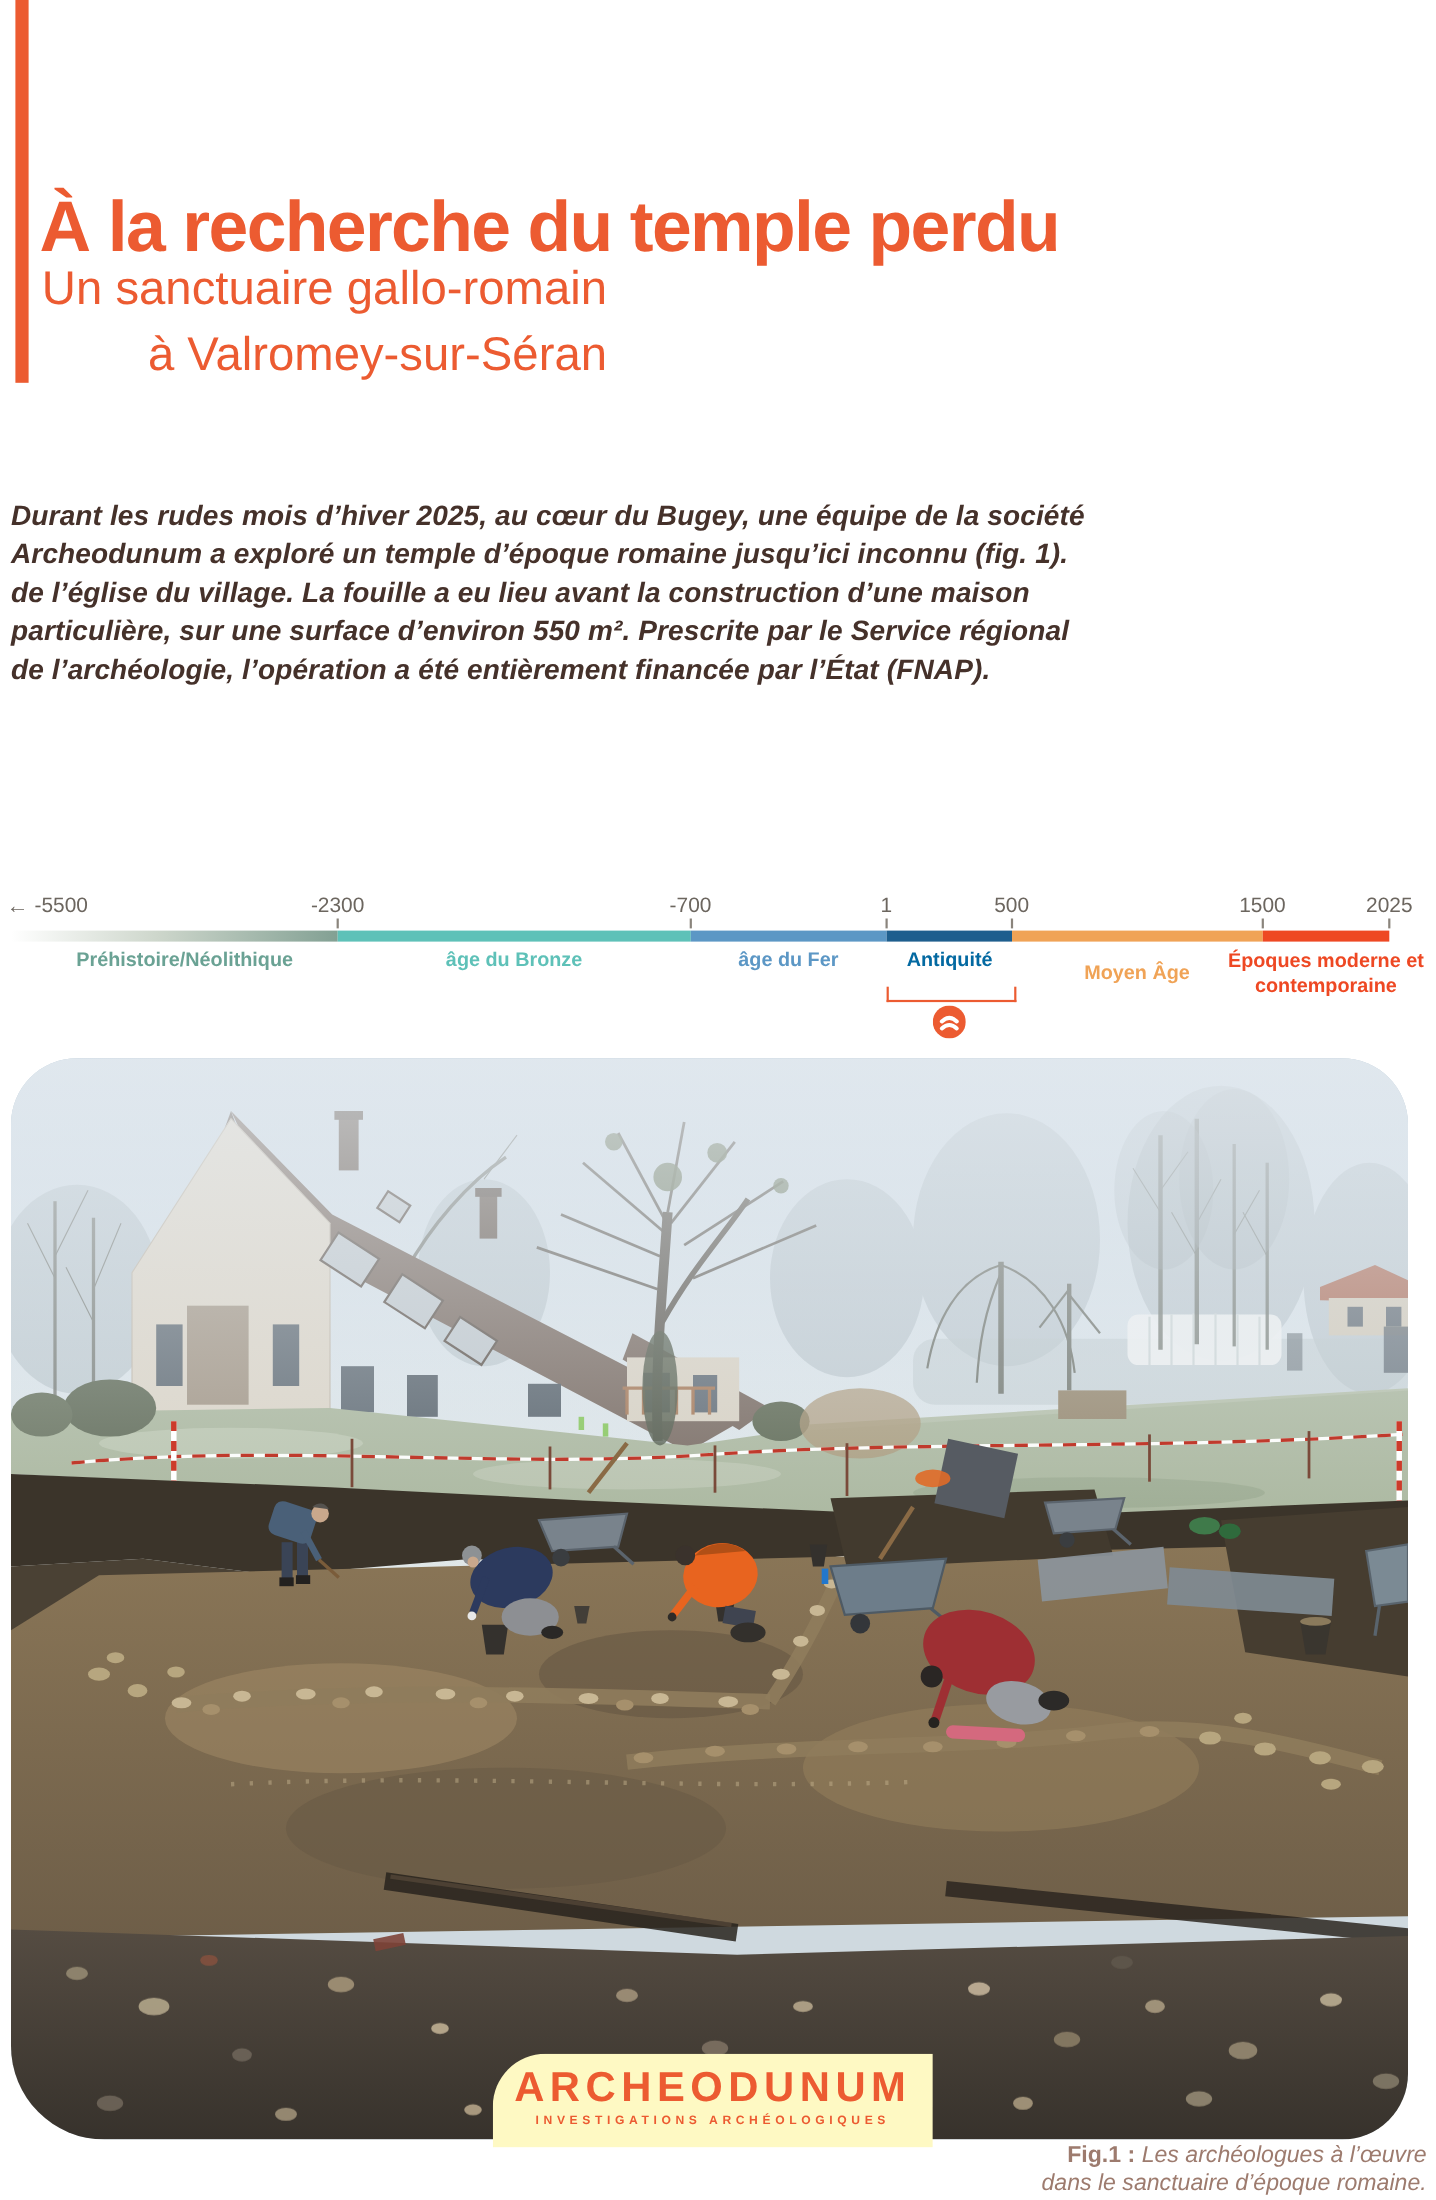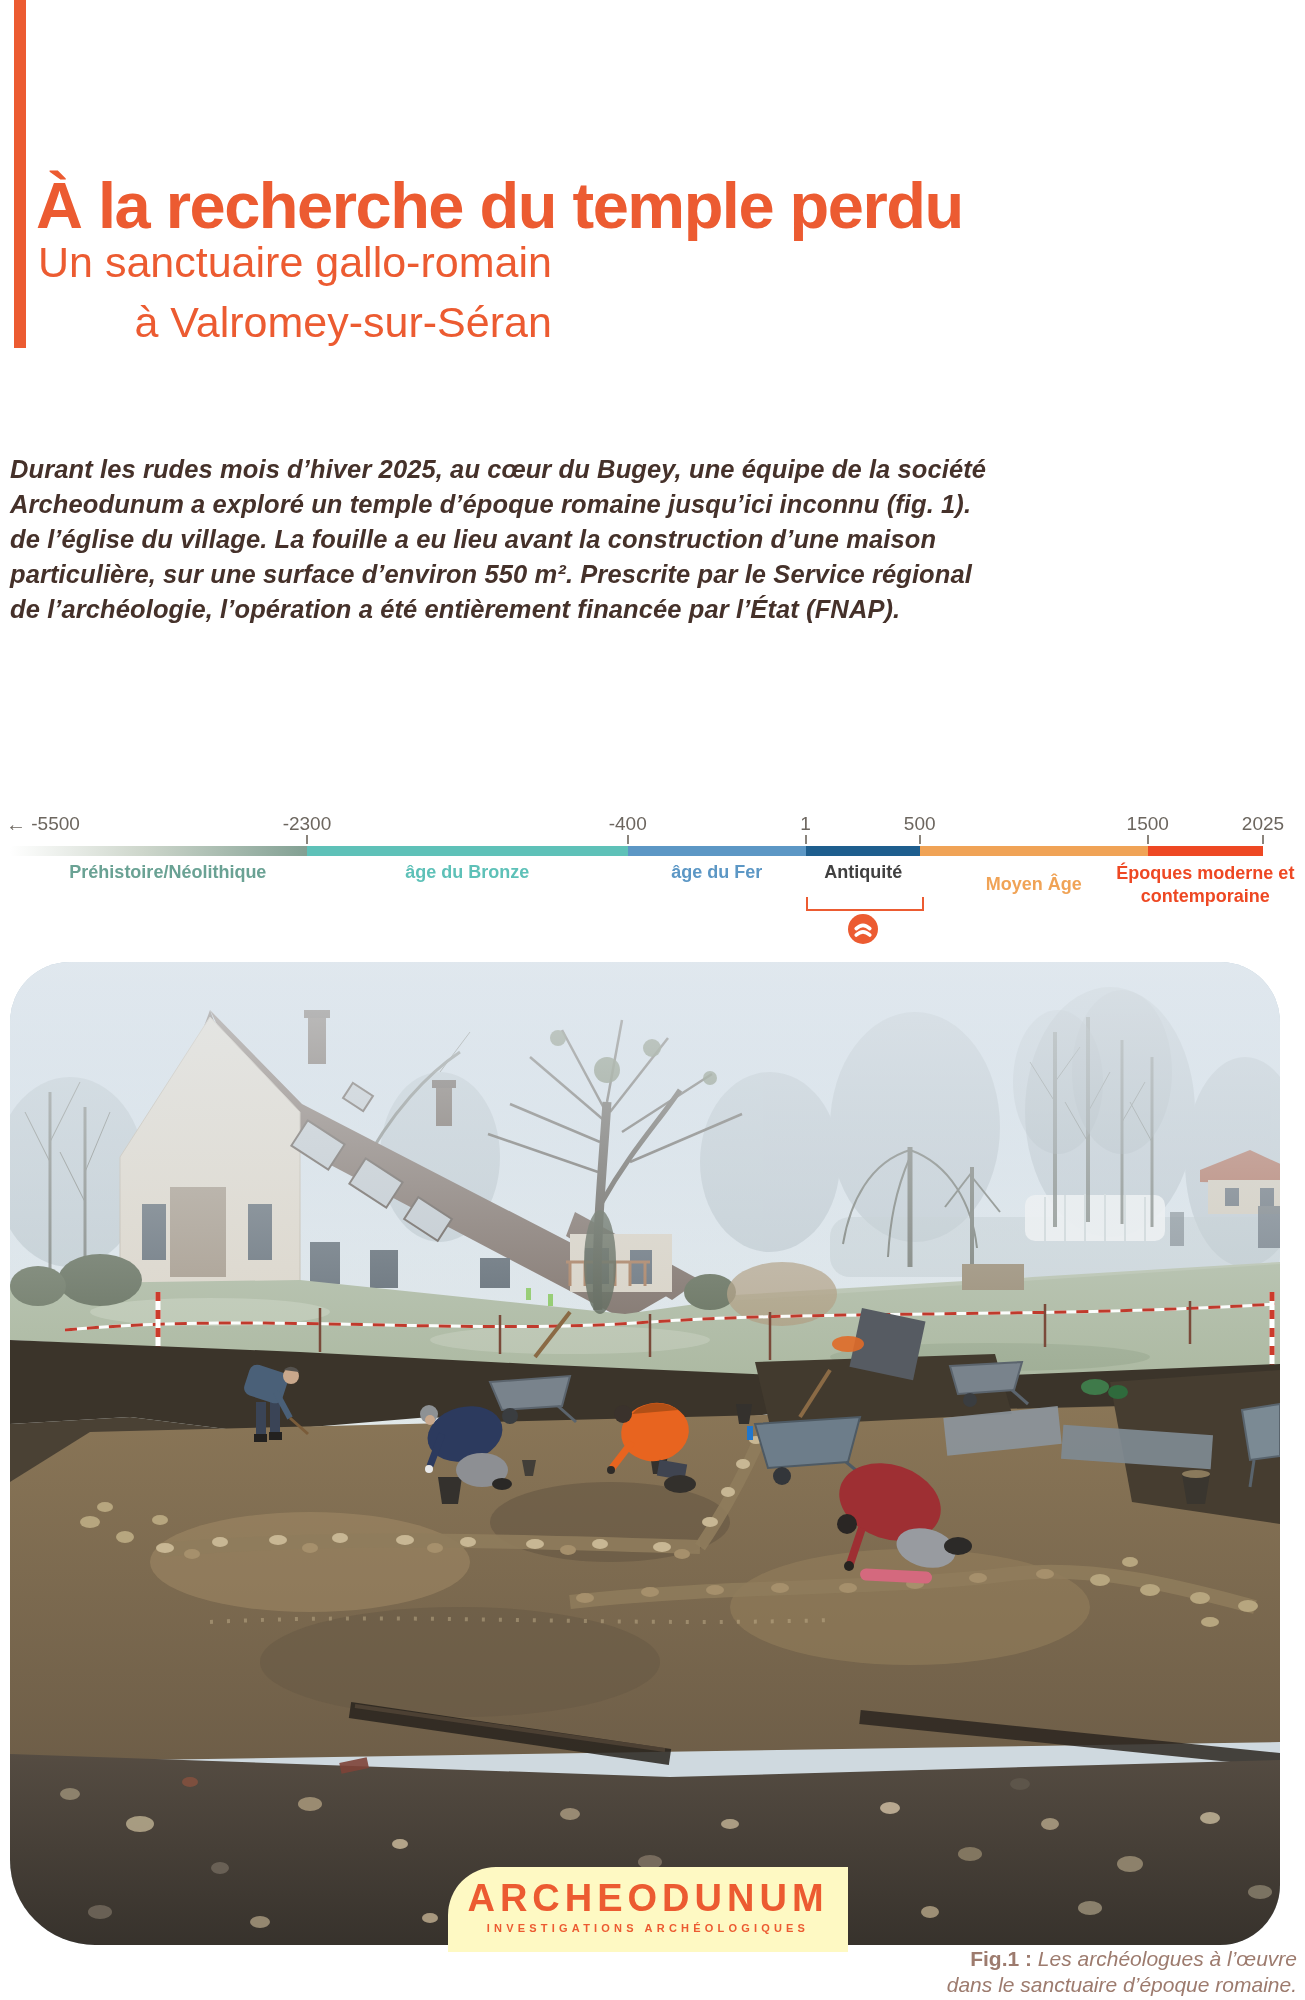--- a/index.html
+++ b/index.html
@@ -72,21 +72,21 @@
   <div>Archeodunum a exploré un temple d’époque romaine jusqu’ici inconnu (fig. 1).</div>
   <div>de l’église du village. La fouille a eu lieu avant la construction d’une maison</div>
   <div>particulière, sur une surface d’environ 550 m². Prescrite par le Service régional</div>
   <div>de l’archéologie, l’opération a été entièrement financée par l’État (FNAP).</div>
 </div>
 
 <div class="timeline">
   <span class="tl-arrow">←</span>
   <span class="tl-num n0" style="left:1.7%">-5500</span>
   <span class="tl-num" style="left:23.7%">-2300</span>
-  <span class="tl-num" style="left:49.3%">-400</span>
+  <span class="tl-num" style="left:49.3%">-700</span>
   <span class="tl-num" style="left:63.5%">1</span>
   <span class="tl-num" style="left:72.6%">500</span>
   <span class="tl-num" style="left:90.8%">1500</span>
   <span class="tl-num" style="left:100%">2025</span>
 
   <div class="tl-tick" style="left:23.7%"></div>
   <div class="tl-tick" style="left:49.3%"></div>
   <div class="tl-tick" style="left:63.5%"></div>
   <div class="tl-tick" style="left:72.6%"></div>
   <div class="tl-tick" style="left:90.8%"></div>
@@ -97,21 +97,21 @@
     <div class="seg seg2" style="background-color: rgb(94, 193, 184);"></div>
     <div class="seg seg3" style="background-color: rgb(92, 151, 197);"></div>
     <div class="seg seg4" style="background-color: rgb(30, 94, 142);"></div>
     <div class="seg seg5" style="background-color: rgb(240, 163, 86);"></div>
     <div class="seg seg6" style="background-color: rgb(238, 72, 35);"></div>
   </div>
 
   <span class="tl-label l1" style="color: rgb(106, 162, 148);">Préhistoire/Néolithique</span>
   <span class="tl-label l2" style="color: rgb(94, 193, 184);">âge du Bronze</span>
   <span class="tl-label l3" style="color: rgb(92, 151, 197);">âge du Fer</span>
-  <span class="tl-label l4" style="color: #404040;">Antiquité</span>
+  <span class="tl-label l4" style="color: #0369a1;">Antiquité</span>
   <span class="tl-label l5" style="color: rgb(240, 163, 86); margin-top: 12px;">Moyen Âge</span>
   <span class="tl-label l6 p6" style="color: rgb(238, 72, 35);">Époques moderne et contemporaine</span>
 
   <div class="tl-bracket"></div>
   <div class="tl-badge">
     <svg viewBox="0 0 30 30">
       <circle cx="15" cy="15" r="15" fill="#ec5b31"></circle>
       <path d="M8.2 14.6 Q15 8.2 21.8 14.6" stroke="#ffffff" stroke-width="3.6" fill="none" stroke-linecap="round"></path>
       <path d="M8.2 21.0 Q15 14.6 21.8 21.0" stroke="#ffffff" stroke-width="3.6" fill="none" stroke-linecap="round"></path>
     </svg>

